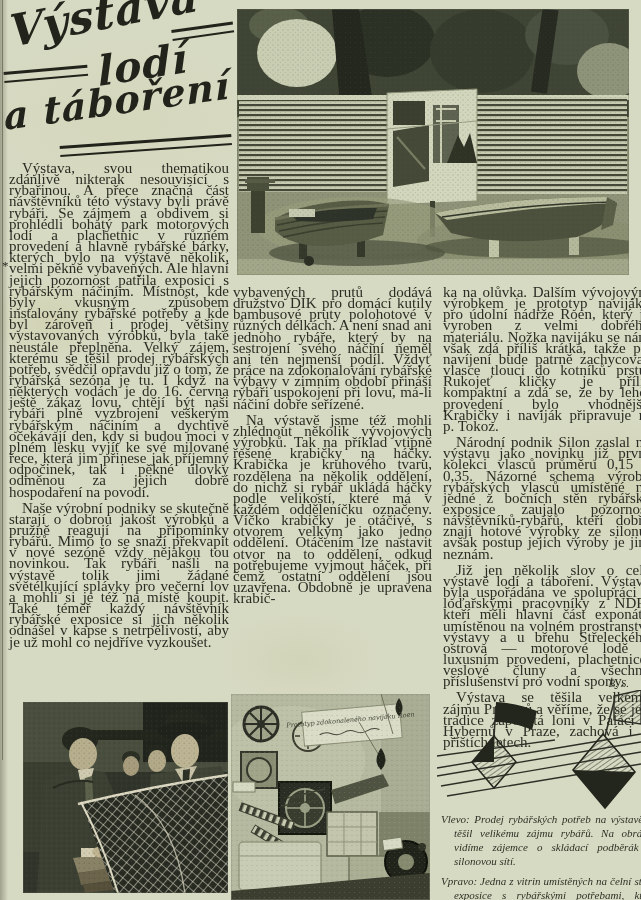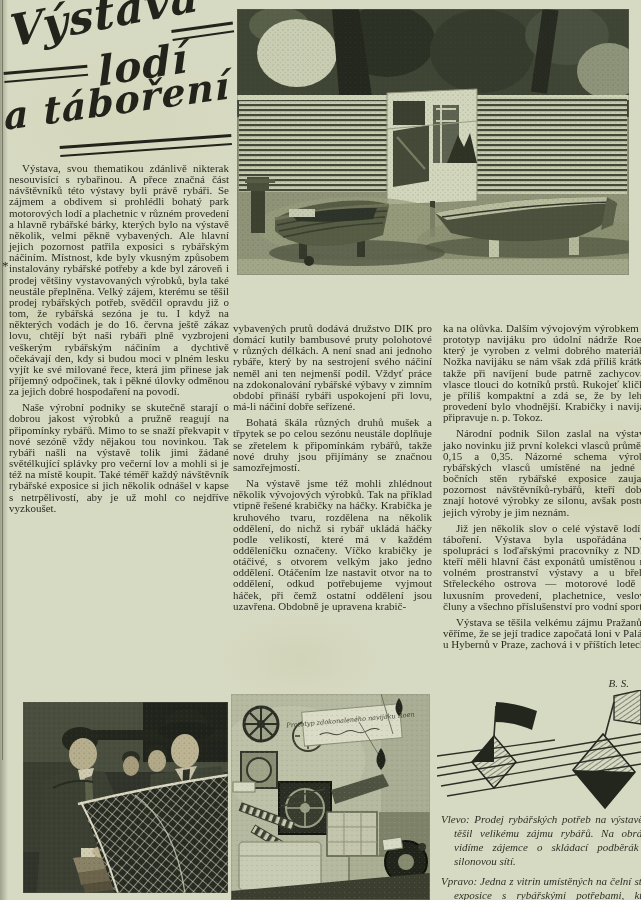--- a/index.html
+++ b/index.html
@@ -23,23 +23,23 @@
           color:#22241c;white-space:nowrap;letter-spacing:1px;transform-origin:left center;}
   .t1{left:8px;top:2px;font-size:44px;transform:rotate(-11deg) skewX(-6deg);}
   .t2{left:96px;top:44px;font-size:41px;transform:rotate(-9deg) skewX(-6deg);}
   .t3{left:2px;top:90px;font-size:38px;transform:rotate(-8deg) skewX(-6deg);}
   .fl{position:absolute;height:6px;border-top:3px solid #22241c;border-bottom:2px solid #22241c;transform-origin:left center;}
   .fl1{left:170px;top:26px;width:62px;transform:rotate(-8deg);}
   .fl2{left:2px;top:68px;width:84px;transform:rotate(-5deg);}
   .fl3{left:58px;top:142px;width:172px;transform:rotate(-4deg);}
 
   
-  .column{position:absolute;text-align:justify;font-size:11px;line-height:11.15px;}
+  .column{position:absolute;text-align:justify;font-size:15px;line-height:11.15px;}
   .column p{margin:0 0 5px 0;text-indent:13px;}
-  .cont p:first-child{text-indent:0;margin-top:36px;}
+  .cont p:first-child{text-indent:0;}
   .col-1{left:9px;top:163px;width:220px;}
   .col-2{left:233px;top:287px;width:199px;}
   .col-3{left:443px;top:287px;width:207px;}
   .margin-star{position:absolute;left:2px;top:258px;font-size:13px;color:#2b2d24;}
   .signature{position:absolute;left:443px;top:669px;width:186px;text-align:right;
              font-style:italic;font-size:11px;color:#2b2d24;margin-top:8px;}
 
   
   .figure{position:absolute;display:block;}
   .photo-top{left:237px;top:9px;}
@@ -131,21 +131,20 @@
     <rect x="0" y="0" width="392" height="266" fill="url(#grain1)" opacity=".22"></rect>
     <rect x="0" y="0" width="392" height="266" fill="none" stroke="#6f7460" stroke-opacity=".45" stroke-width="1.5"></rect>
   </svg>
 
   <div class="column col-1">
       <p>Výstava, svou thematikou zdánlivě nikterak nesouvisící s rybařinou. A přece značná část návštěvníků této výstavy byli právě rybáři. Se zájmem a obdivem si prohlédli bohatý park motorových lodí a plachetnic v různém provedení a hlavně rybářské bárky, kterých bylo na výstavě několik, velmi pěkně vybavených. Ale hlavní jejich pozornost patřila exposici s rybářským náčiním. Místnost, kde byly vkusným způsobem instalovány rybářské potřeby a kde byl zároveň i prodej většiny vystavovaných výrobků, byla také neustále přeplněna. Velký zájem, kterému se těšil prodej rybářských potřeb, svědčil opravdu již o tom, že rybářská sezóna je tu. I když na některých vodách je do 16. června ještě zákaz lovu, chtějí být naši rybáři plně vyzbrojeni veškerým rybářským náčiním a dychtivě očekávají den, kdy si budou moci v plném lesku vyjít ke své milované řece, která jim přinese jak příjemný odpočinek, tak i pěkné úlovky odměnou za jejich dobré hospodaření na povodí.</p>
       <p>Naše výrobní podniky se skutečně starají o dobrou jakost výrobků a pružně reagují na připomínky rybářů. Mimo to se snaží překvapit v nové sezóně vždy nějakou tou novinkou. Tak rybáři našli na výstavě tolik jimi žádané světélkující splávky pro večerní lov a mohli si je též na místě koupit. Také téměř každý návštěvník rybářské exposice si jich několik odnášel v kapse s netrpělivostí, aby je už mohl co nejdříve vyzkoušet.</p>
     </div>
   <div class="column col-2 cont">
       <p>vybavených prutů dodává družstvo DIK pro domácí kutily bambusové pruty polohotové v různých délkách. A není snad ani jednoho rybáře, který by na sestrojení svého náčiní neměl ani ten nejmenší podíl. Vždyť práce na zdokonalování rybářské výbavy v zimním období přináší rybáři uspokojení při lovu, má-li náčiní dobře seřízené.</p>
-      <p>Bohatá škála různých druhů mušek a třpytek se po celou sezónu neustále doplňuje se zřetelem k připomínkám rybářů, takže nové druhy jsou přijímány se značnou samozřejmostí.</p>
       <p>Na výstavě jsme též mohli zhlédnout několik vývojových výrobků. Tak na příklad vtipně řešené krabičky na háčky. Krabička je kruhového tvaru, rozdělena na několik oddělení, do nichž si rybář ukládá háčky podle velikostí, které má v každém odděleníčku označeny. Víčko krabičky je otáčivé, s otvorem velkým jako jedno oddělení. Otáčením lze nastavit otvor na to oddělení, odkud potřebujeme vyjmout háček, při čemž ostatní oddělení jsou uzavřena. Obdobně je upravena krabič-</p>
     </div>
   <div class="column col-3 cont">
       <p>ka na olůvka. Dalším vývojovým výrobkem je prototyp navijáku pro údolní nádrže Roen, který je vyroben z velmi dobrého materiálu. Nožka navijáku se nám však zdá příliš krátká, takže při navíjení bude patrně zachycovač vlasce tlouci do kotníků prstů. Rukojeť kličky je příliš kompaktní a zdá se, že by lehčí provedení bylo vhodnější. Krabičky i naviják připravuje n. p. Tokoz.</p>
       <p>Národní podnik Silon zaslal na výstavu jako novinku již první kolekci vlasců průměru 0,15 a 0,35. Názorné schema výroby rybářských vlasců umístěné na jedné z bočních stěn rybářské exposice zaujalo pozornost návštěvníků-rybářů, kteří dobře znají hotové výrobky ze silonu, avšak postup jejich výroby je jim neznám.</p>
       <p>Již jen několik slov o celé výstavě lodí a táboření. Výstava byla uspořádána ve spolupráci s loďařskými pracovníky z NDR, kteří měli hlavní část exponátů umístěnou na volném prostranství výstavy a u břehu Střeleckého ostrova — motorové lodě v luxusním provedení, plachetnice, veslové čluny a všechno příslušenství pro vodní sporty.</p>
       <p>Výstava se těšila velkému zájmu Pražanů a věříme, že se její tradice započatá loni v Paláci u Hybernů v Praze, zachová i v příštích letech.</p>
     </div>
   <div class="signature">B. S.</div>
 

